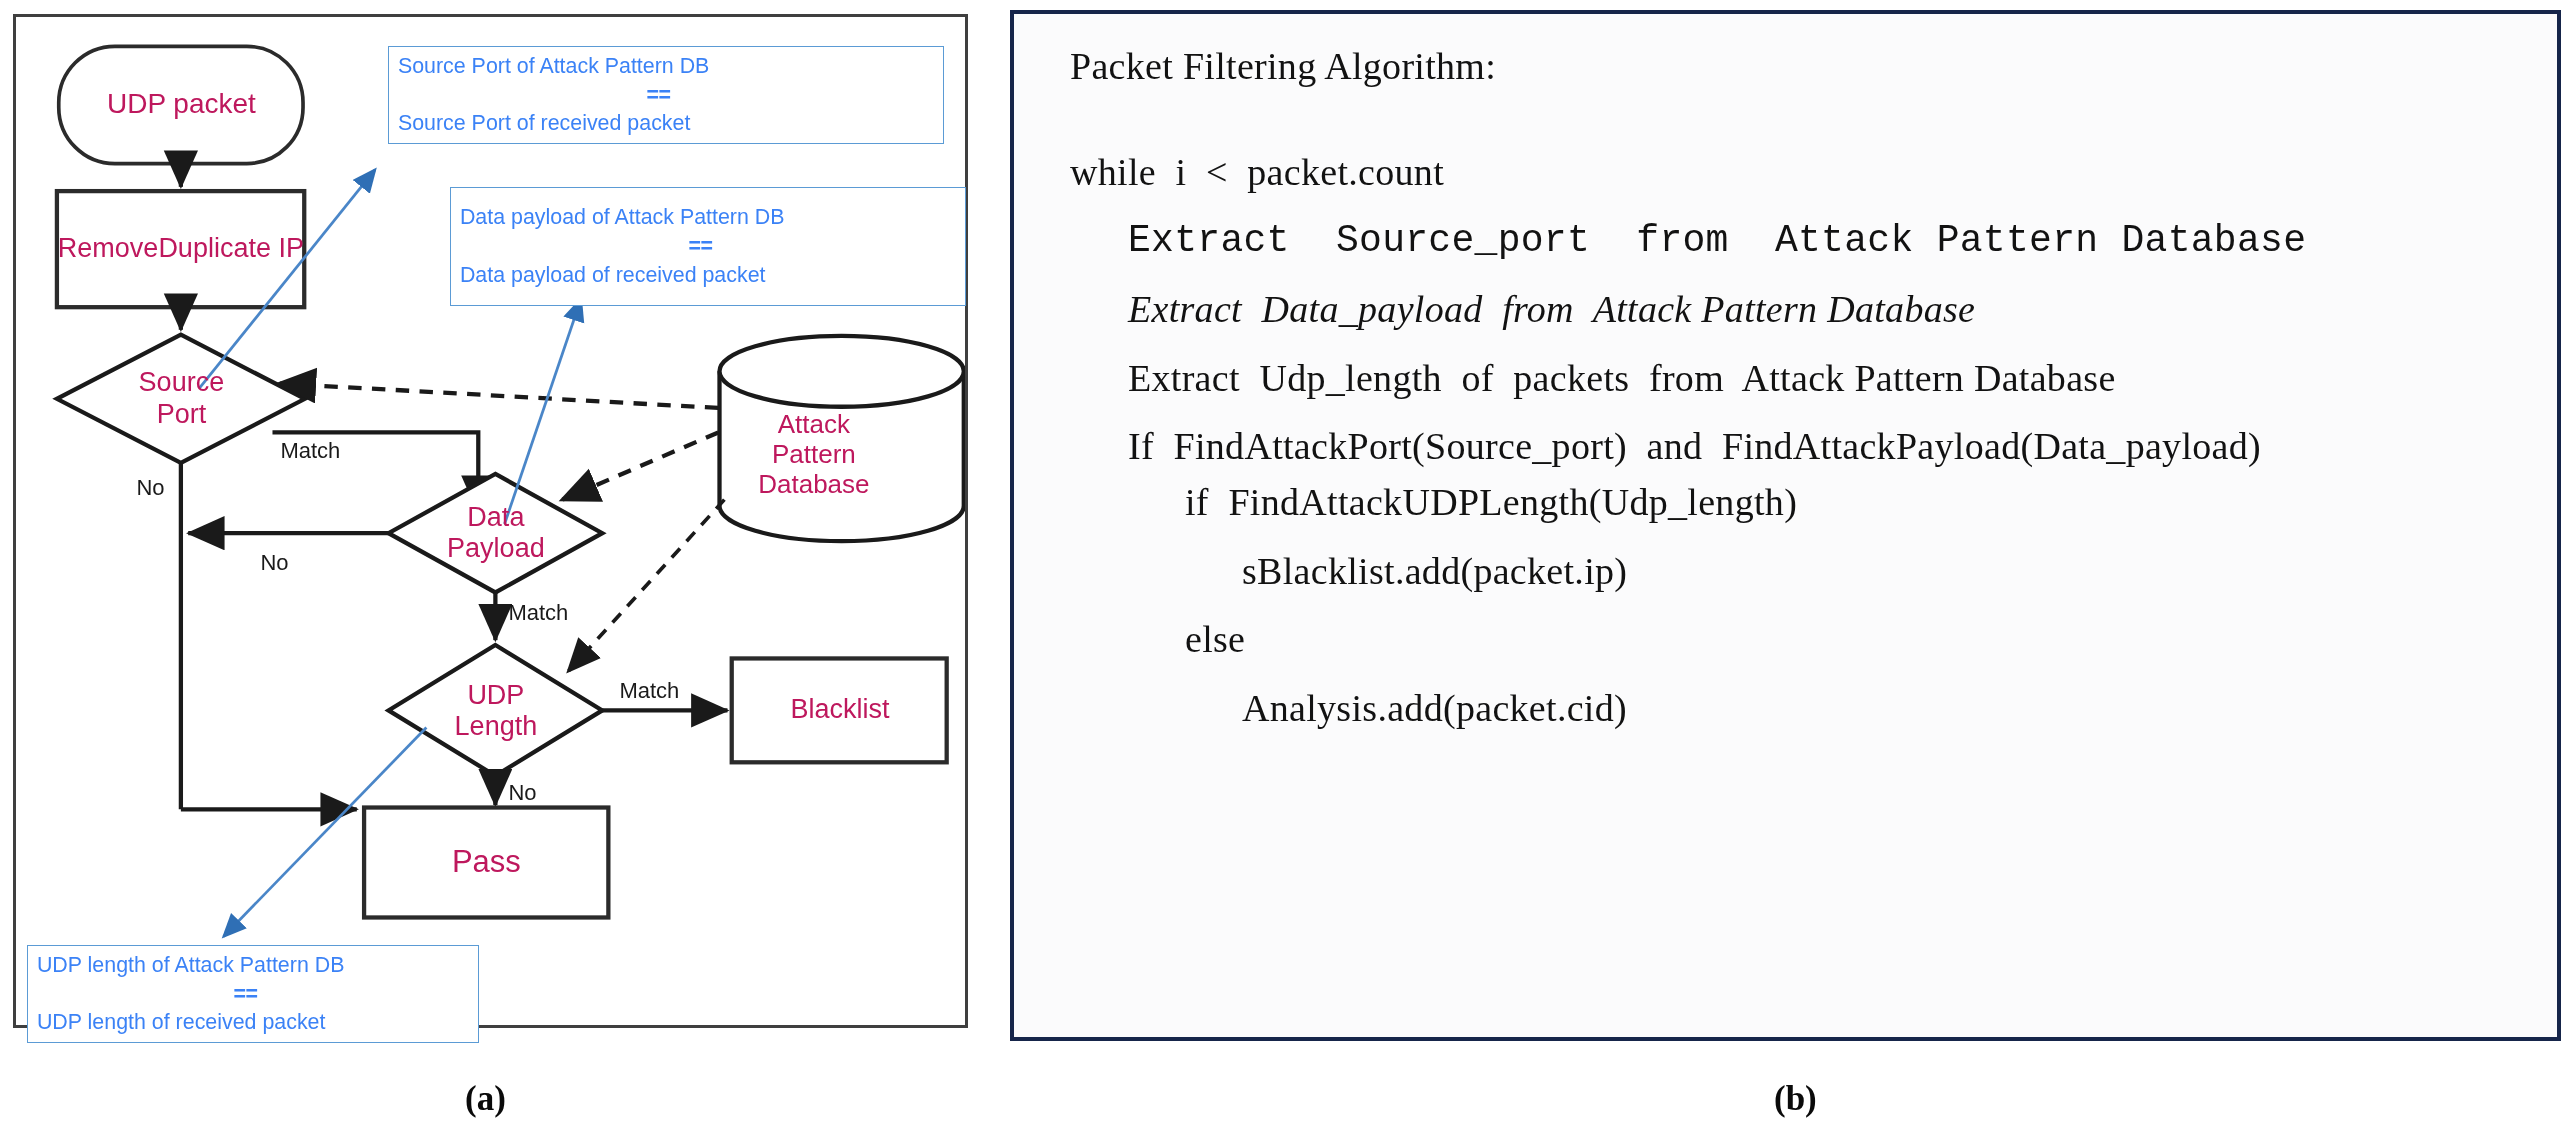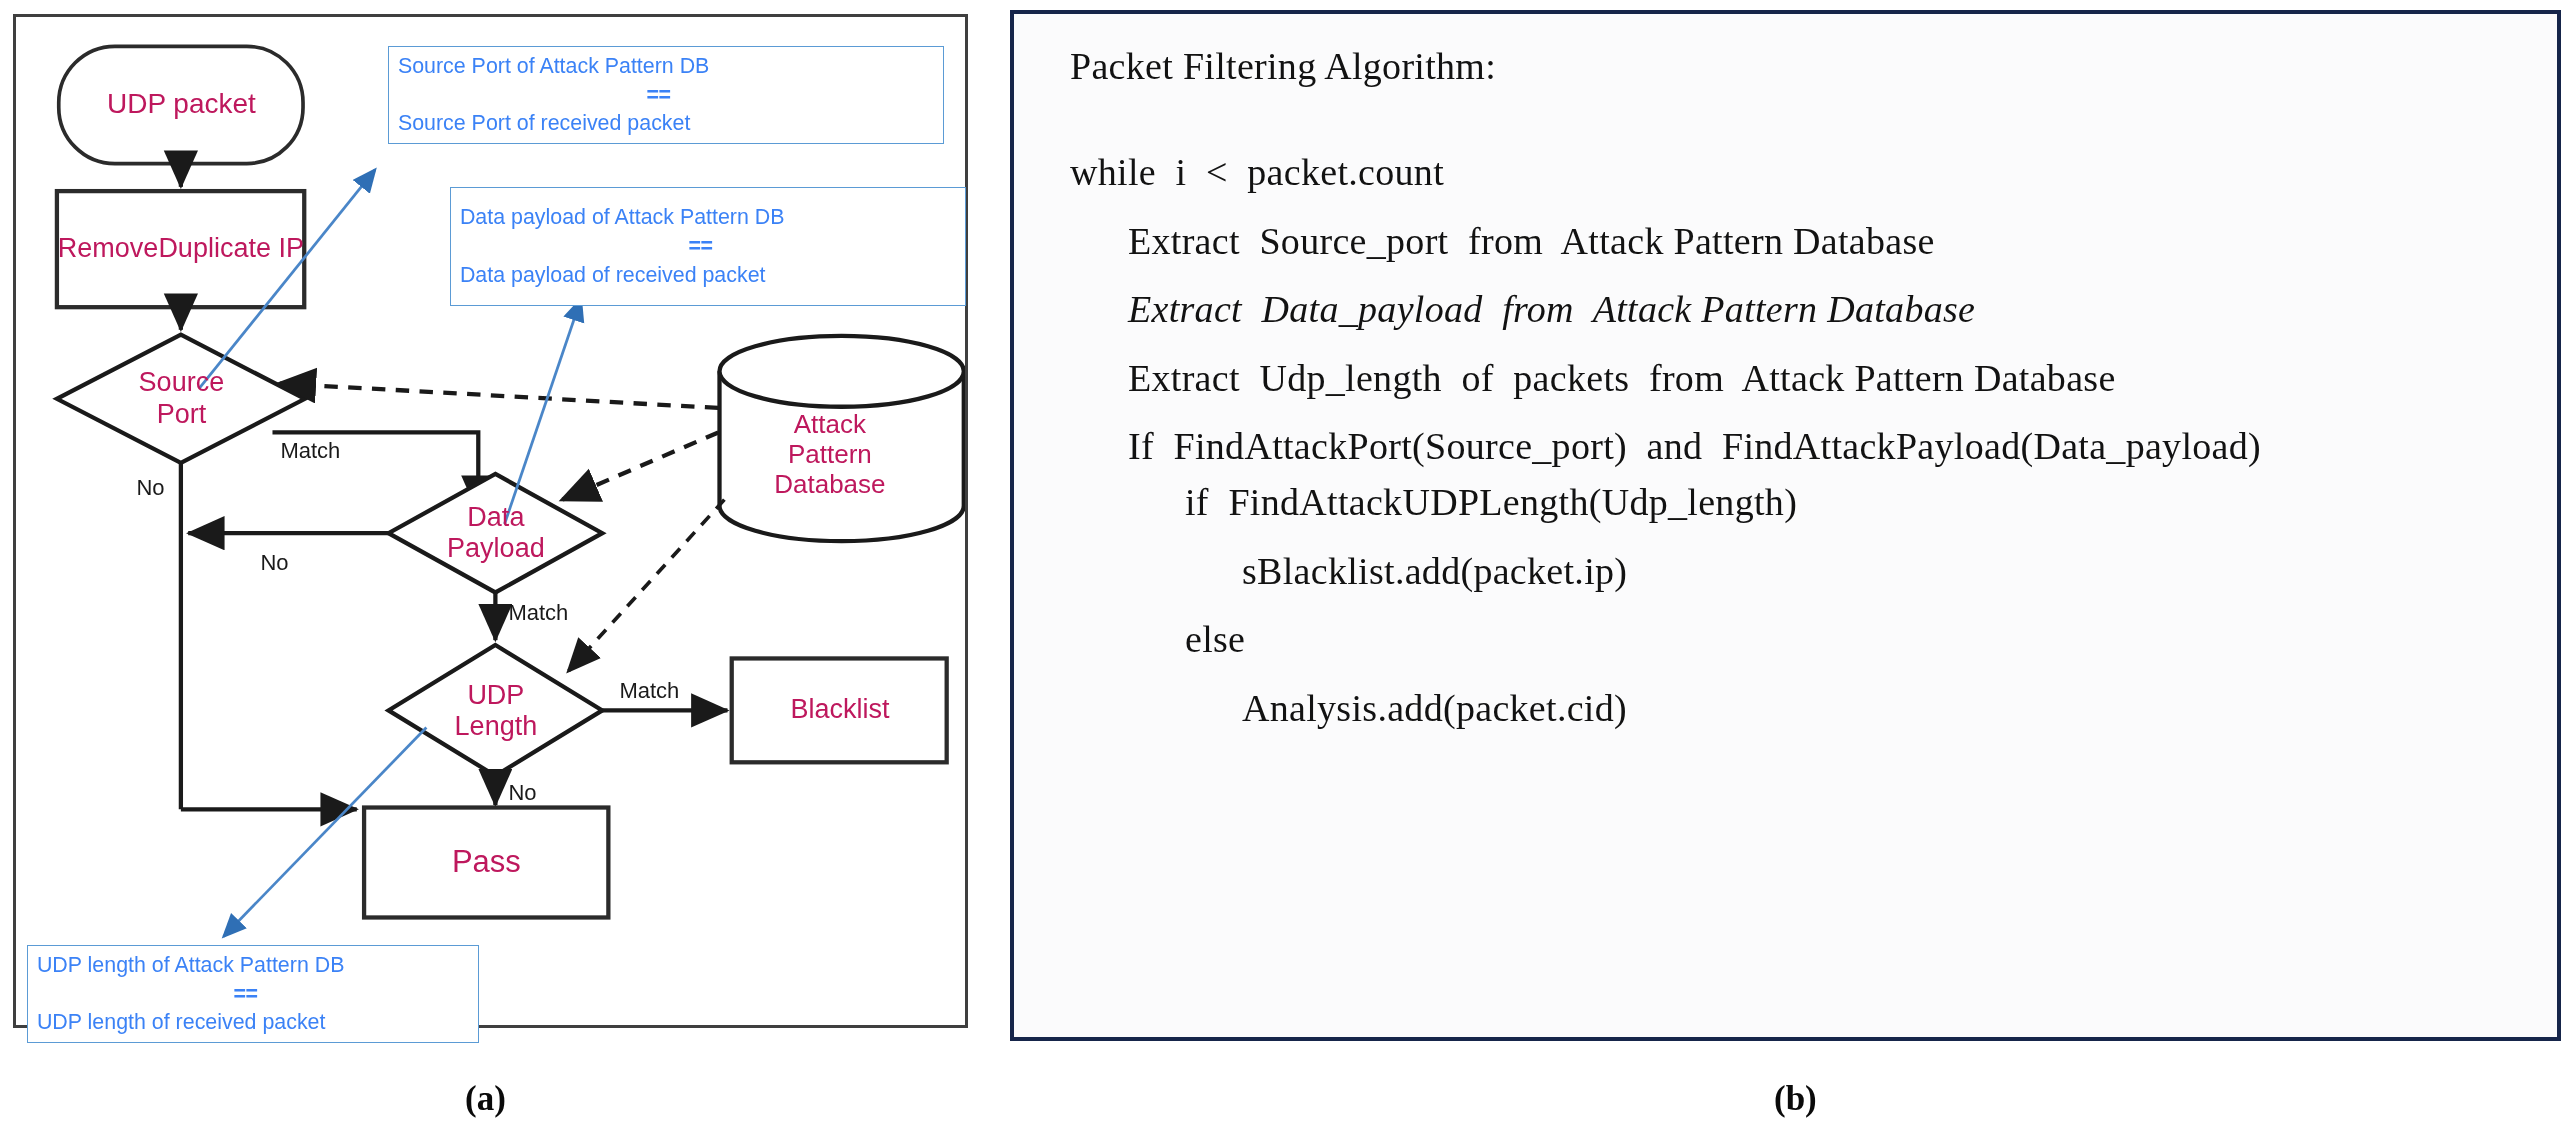--- a/index.html
+++ b/index.html
@@ -170,21 +170,21 @@
 
     <div class="node-label" style="left:382px; top:655px; width:195px; height:78px; font-size:27px; flex-direction:column;">
       <span>UDP</span>
       <span>Length</span>
     </div>
 
     <div class="node-label" style="left:716px; top:641px; width:215px; height:104px; font-size:27px;">Blacklist</div>
 
     <div class="node-label" style="left:348px; top:790px; width:244px; height:110px; font-size:31px;">Pass</div>
 
-    <div class="node-label" style="left:696px; top:379px; width:235px; height:116px; font-size:26px; flex-direction:column;">
+    <div class="node-label" style="left:680px; top:379px; width:235px; height:116px; font-size:26px; flex-direction:column;">
       <span>Attack</span>
       <span>Pattern</span>
       <span>Database</span>
     </div>
 
     <div class="edge-label" style="left:264px; top:421px;">Match</div>
     <div class="edge-label" style="left:120px; top:458px;">No</div>
     <div class="edge-label" style="left:244px; top:533px;">No</div>
     <div class="edge-label" style="left:492px; top:583px;">Match</div>
     <div class="edge-label" style="left:603px; top:661px;">Match</div>
@@ -210,21 +210,21 @@
 
   </div>
 
   <div id="panel-b">
     <div class="algo-line" style="margin-left:56px; margin-top:14.7px;">Packet Filtering Algorithm:</div>
     <div class="algo-spacer"></div>
     <div class="algo-spacer"></div>
 
     <div id="algo-body">
         <div class="algo-line" style="margin-left: 56px; margin-top: 0px;">while  i  &lt;  packet.count</div>
-        <div class="algo-line" style="margin-left: 114px; margin-top: 30.5px;">Extract  Source_port  from  Attack Pattern Database</div>
+        <div class="algo-line" style="margin-left: 114px; margin-top: 30.5px; font-family: Liberation Mono, monospace;">Extract  Source_port  from  Attack Pattern Database</div>
         <div class="algo-line" style="margin-left: 114px; margin-top: 30.5px; font-style: italic;">Extract  Data_payload  from  Attack Pattern Database</div>
         <div class="algo-line" style="margin-left: 114px; margin-top: 30.5px;">Extract  Udp_length  of  packets  from  Attack Pattern Database</div>
         <div class="algo-line" style="margin-left: 114px; margin-top: 30.5px;">If  FindAttackPort(Source_port)  and  FindAttackPayload(Data_payload)</div>
         <div class="algo-line" style="margin-left: 171px; margin-top: 18px;">if  FindAttackUDPLength(Udp_length)</div>
         <div class="algo-line" style="margin-left: 228px; margin-top: 30.5px;">sBlacklist.add(packet.ip)</div>
         <div class="algo-line" style="margin-left: 171px; margin-top: 30.5px;">else</div>
         <div class="algo-line" style="margin-left: 228px; margin-top: 30.5px;">Analysis.add(packet.cid)</div>
       </div>
   </div>
 

